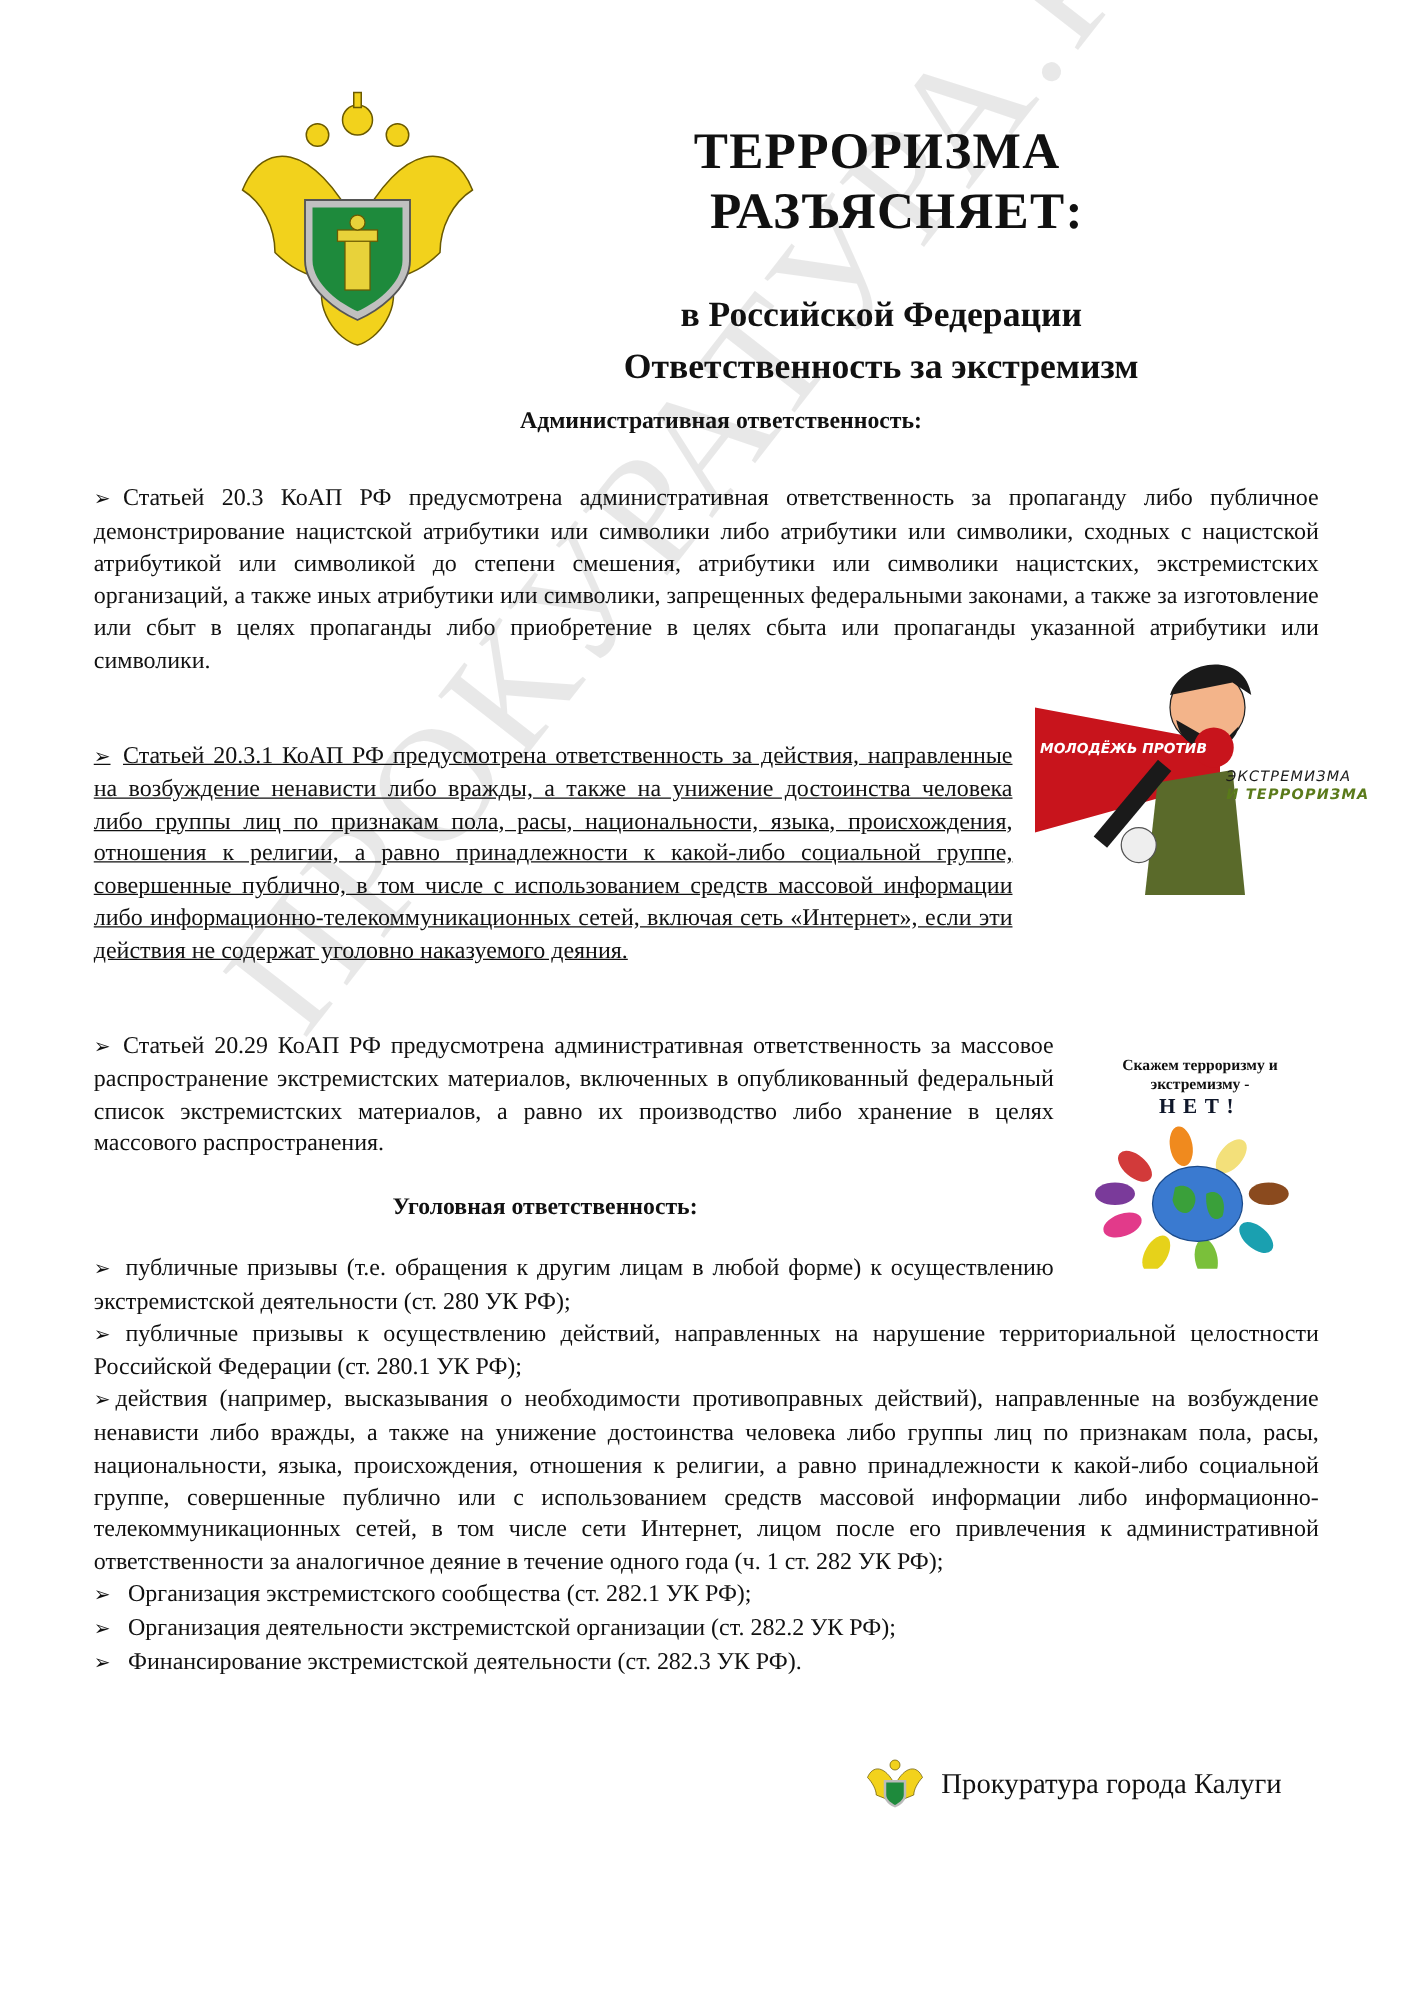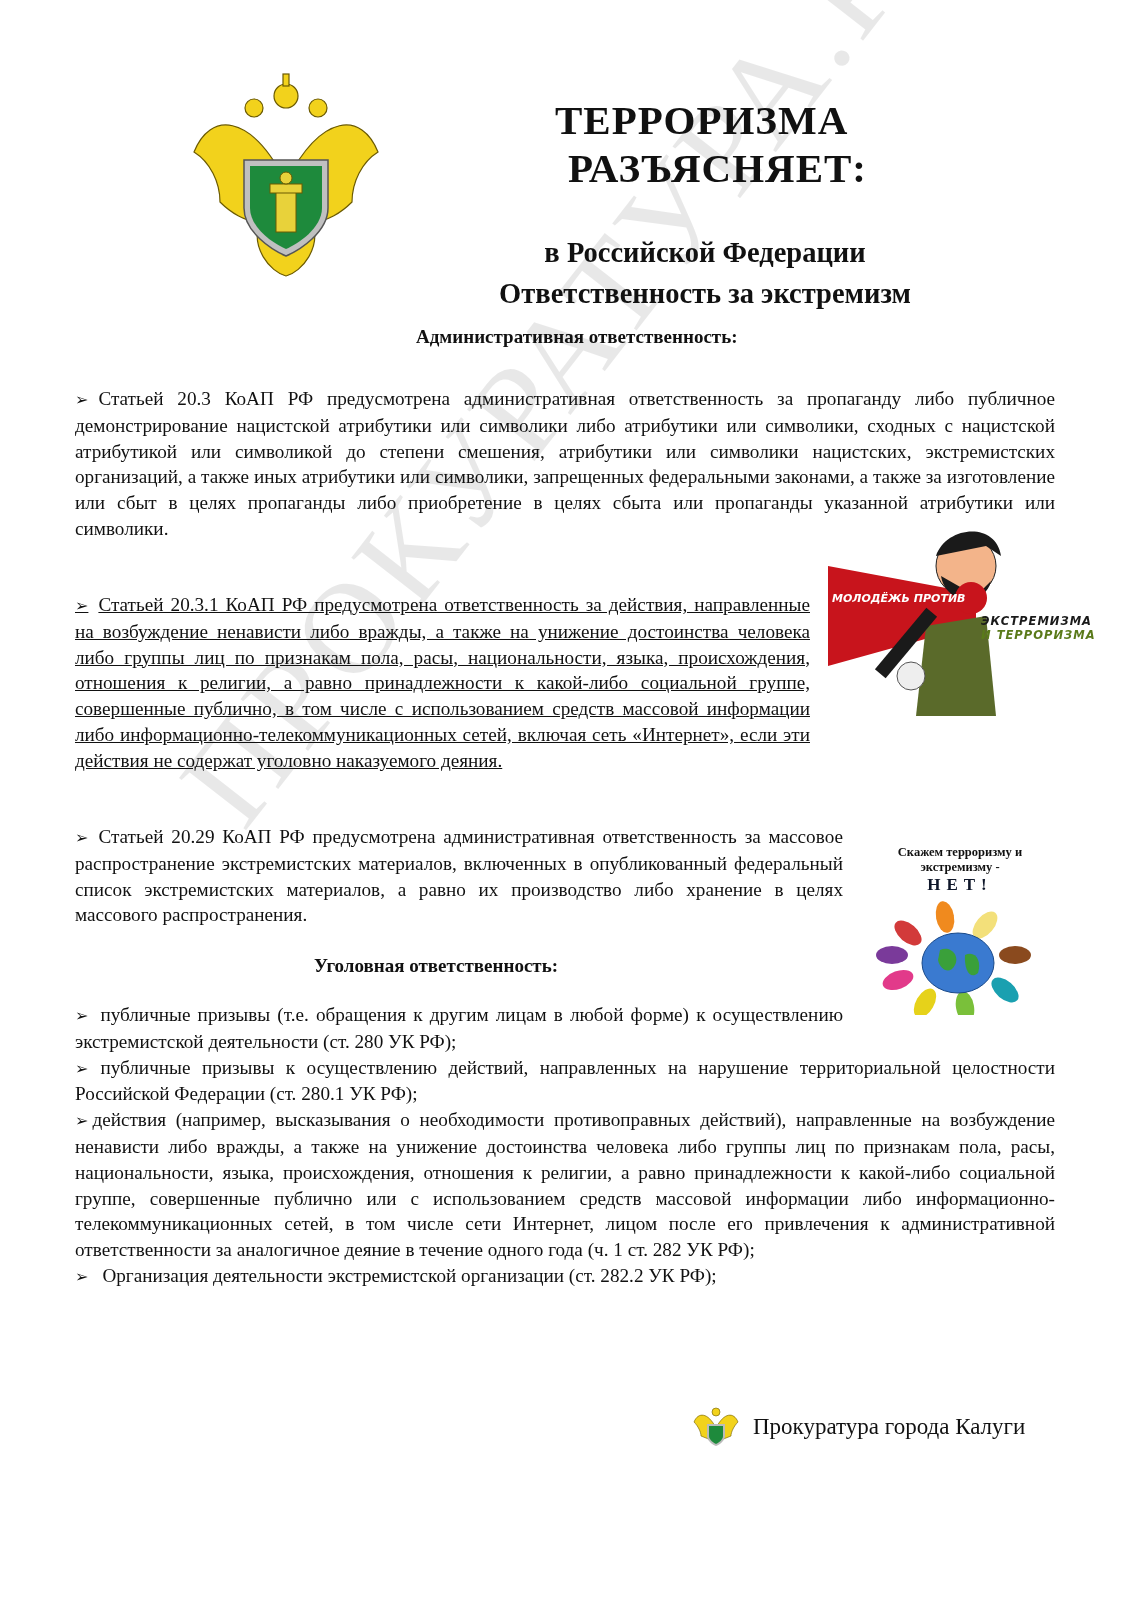--- a/index.html
+++ b/index.html
@@ -69,21 +69,21 @@
     <path d="M2 40 L120 62 L150 50 L150 100 L110 110 L2 140 Z" fill="#c8141c"></path>
     <circle cx="140" cy="40" r="30" fill="#f3b48a" stroke="#222"></circle>
     <path d="M110 30 C120 0 170 -5 175 30 L160 20 Z" fill="#1a1a1a"></path>
     <path d="M115 50 C120 80 160 80 165 55 L150 70 Z" fill="#1a1a1a"></path>
     <path d="M100 100 L160 90 L170 190 L90 190 Z" fill="#5a6a2a"></path>
     <circle cx="145" cy="72" r="16" fill="#c8141c"></circle>
     <rect x="40" y="110" width="80" height="14" fill="#1a1a1a" transform="rotate(-50 80 117)"></rect>
     <circle cx="85" cy="150" r="14" fill="#eee" stroke="#555"></circle>
   </svg>
   <div style="position:absolute;left:6px;top:66px;color:#fff;font-family:'DejaVu Sans',sans-serif;font-style:italic;font-weight:bold;font-size:11px;line-height:13px;">МОЛОДЁЖЬ ПРОТИВ</div>
-  <div style="position:absolute;left:155px;top:88px;font-family:'DejaVu Sans',sans-serif;font-style:italic;font-weight:bold;font-size:11.5px;color:#1a1a1a;letter-spacing:1px;">ЭКСТРЕМИЗМА</div>
+  <div style="position:absolute;left:155px;top:88px;font-family:'DejaVu Sans',sans-serif;font-style:italic;font-weight:normal;font-size:11.5px;color:#1a1a1a;letter-spacing:1px;">ЭКСТРЕМИЗМА</div>
   <div style="position:absolute;left:155px;top:102px;font-family:'DejaVu Sans',sans-serif;font-style:italic;font-weight:bold;font-size:11.5px;color:#5a7a1a;letter-spacing:1px;">И ТЕРРОРИЗМА</div>
 </div>
 
 <div class="img2">
   <div class="t">Скажем терроризму и</div>
   <div class="t">экстремизму -</div>
   <div class="net">НЕТ!</div>
   <svg width="180" height="120" viewBox="0 0 180 120">
     <g>
       <ellipse cx="38" cy="38" rx="16" ry="9" fill="#d23a3a" transform="rotate(40 38 38)"></ellipse>
@@ -101,21 +101,23 @@
     <path d="M95 60 C105 55 112 65 108 78 C100 85 94 75 95 60 Z" fill="#3aa03a"></path>
   </svg>
 </div>
 
 <div class="sect" style="left:314px;top:955px;">Уголовная ответственность:</div>
 
 <ul class="list">
   <li style="width:768px;"><span class="bul" style="font-size:16px;margin-right:12px;">➢</span><span>публичные призывы (т.е. обращения к другим лицам в любой форме) к осуществлению экстремистской деятельности (ст. 280 УК РФ);</span></li>
   <li><span class="bul" style="font-size:16px;margin-right:12px;">➢</span><span>публичные призывы к осуществлению действий, направленных на нарушение территориальной целостности Российской Федерации (ст. 280.1 УК РФ);</span></li>
   <li><span class="bul" style="font-size:16px;margin-right:4px;">➢</span><span>действия (например, высказывания о необходимости противоправных действий), направленные на возбуждение ненависти либо вражды, а также на унижение достоинства человека либо группы лиц по признакам пола, расы, национальности, языка, происхождения, отношения к религии, а равно принадлежности к какой-либо социальной группе, совершенные публично или с использованием средств массовой информации либо информационно-телекоммуникационных сетей, в том числе сети Интернет, лицом после его привлечения к административной ответственности за аналогичное деяние в течение одного года (ч. 1 ст. 282 УК РФ);</span></li>
+  <li><span class="bul" style="font-size:16px;margin-right:14px;">➢</span><span>Организация экстремистского сообщества (ст. 282.1 УК РФ);</span></li>
   <li><span class="bul" style="font-size:16px;margin-right:14px;">➢</span><span>Организация деятельности экстремистской организации (ст. 282.2 УК РФ);</span></li>
+  <li><span class="bul" style="font-size:16px;margin-right:14px;">➢</span><span>Финансирование экстремистской деятельности (ст. 282.3 УК РФ).</span></li>
 </ul>
 
 <div class="footer">
   <svg width="46" height="42" viewBox="0 0 46 42">
     <path d="M23 22 C15 6 5 6 1 16 C5 20 8 26 8 30 L18 34 Z" fill="#f2d21c" stroke="#6b5a00" stroke-width="0.6"></path>
     <path d="M23 22 C31 6 41 6 45 16 C41 20 38 26 38 30 L28 34 Z" fill="#f2d21c" stroke="#6b5a00" stroke-width="0.6"></path>
     <circle cx="23" cy="6" r="4" fill="#f2d21c" stroke="#6b5a00" stroke-width="0.6"></circle>
     <path d="M14 18 L32 18 L32 30 C32 35 26 39 23 40 C20 39 14 35 14 30 Z" fill="#bbb"></path>
     <path d="M16 20 L30 20 L30 30 C30 34 25 37 23 38 C21 37 16 34 16 30 Z" fill="#1e8a3c"></path>
   </svg>

